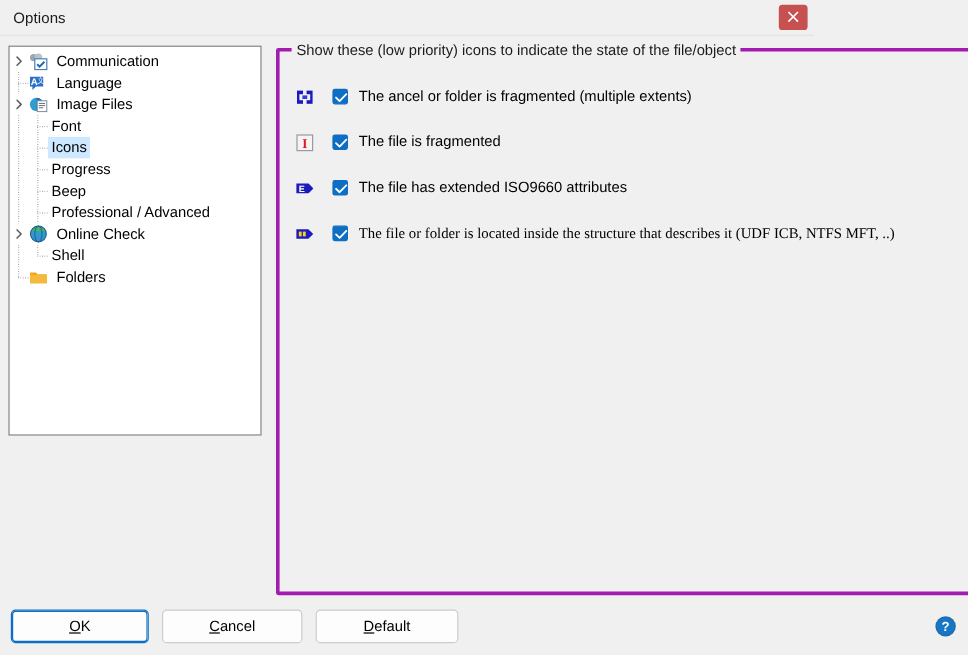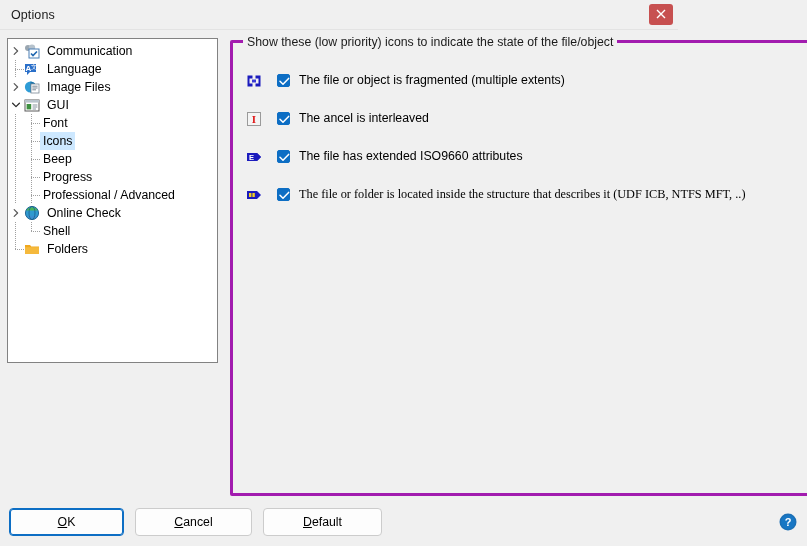--- a/index.html
+++ b/index.html
@@ -256,40 +256,20 @@
               <g stroke="#5a6a78" stroke-width=".8">
                 <path d="M8.3 7.2 H13.6"></path>
                 <path d="M8.3 9 H13.6"></path>
                 <path d="M8.3 10.8 H12"></path>
               </g>
             </svg>
           </span>
           <span class="tw-label">Image Files</span>
         </div>
         <div class="tree-row">
-          <span class="expander">
-            <svg width="10" height="10" viewBox="0 0 10 10">
-              <path d="M1.6 3.2 L5 6.6 L8.4 3.2" stroke="#2a2a2a" stroke-width="1.25" fill="none" stroke-linecap="round" stroke-linejoin="round"></path>
-            </svg>
-          </span>
-          <span class="tree-ico">
-            <svg width="16" height="16" viewBox="0 0 16 16">
-              <rect x="1" y="3" width="14" height="11" fill="#ffffff" stroke="#5a5a5a" stroke-width="1"></rect>
-              <rect x="1" y="3" width="14" height="2.6" fill="#b9c4cc"></rect>
-              <rect x="2.6" y="7" width="4.6" height="5.4" fill="#3f9142"></rect>
-              <g stroke="#7a8894" stroke-width=".9">
-                <path d="M8.6 8 H13.4"></path>
-                <path d="M8.6 10 H13.4"></path>
-                <path d="M8.6 12 H12"></path>
-              </g>
-            </svg>
-          </span>
-          <span class="tw-label">GUI</span>
-        </div>
-        <div class="tree-row">
           <span class="dotline">
             <span class="vline"></span>
           </span>
           <span class="dotline">
             <span class="vline"></span>
             <span class="hline"></span>
           </span>
           <span class="tw-label">Font</span>
         </div>
         <div class="tree-row selected">
@@ -303,31 +283,31 @@
           <span class="tw-label">Icons</span>
         </div>
         <div class="tree-row">
           <span class="dotline">
             <span class="vline"></span>
           </span>
           <span class="dotline">
             <span class="vline"></span>
             <span class="hline"></span>
           </span>
+          <span class="tw-label">Progress</span>
+        </div>
+        <div class="tree-row">
+          <span class="dotline">
+            <span class="vline"></span>
+          </span>
+          <span class="dotline">
+            <span class="vline"></span>
+            <span class="hline"></span>
+          </span>
           <span class="tw-label">Beep</span>
-        </div>
-        <div class="tree-row">
-          <span class="dotline">
-            <span class="vline"></span>
-          </span>
-          <span class="dotline">
-            <span class="vline"></span>
-            <span class="hline"></span>
-          </span>
-          <span class="tw-label">Progress</span>
         </div>
         <div class="tree-row">
           <span class="dotline">
             <span class="vline"></span>
           </span>
           <span class="dotline">
             <span class="vline"></span>
             <span class="hline"></span>
           </span>
           <span class="tw-label">Professional / Advanced</span>
@@ -384,33 +364,33 @@
               <rect x="4.5" y="6.5" width="3.5" height="5" fill="#f2f2f2"></rect>
               <rect x="10.5" y="3.5" width="5" height="11" fill="#1b1bbd"></rect>
               <rect x="10" y="6.5" width="3.5" height="5" fill="#f2f2f2"></rect>
               <rect x="7" y="7.5" width="4" height="3" fill="#3a3ad6"></rect>
             </svg></span>
           <span class="opt-check">
             <svg width="11" height="9" viewBox="0 0 11 9">
               <path d="M1 4.3 L4 7.2 L9.6 1.4" stroke="#ffffff" stroke-width="1.5" fill="none" stroke-linecap="round" stroke-linejoin="round"></path>
             </svg>
           </span>
-          <span class="opt-label">The file or object is fragmented (multiple extents)</span>
+          <span class="opt-label">The ancel or folder is fragmented (multiple extents)</span>
         </div>
         <div class="opt-row" style="top: 66px; width: 100%;">
           <span class="opt-icon"><svg width="18" height="18" viewBox="0 0 18 18">
               <rect x="2.5" y="2.5" width="13" height="13" fill="#f4f4f4" stroke="#9a9a9a" stroke-width="1"></rect>
               <text x="9" y="13" font-family="Liberation Serif, serif" font-size="11" font-weight="bold" fill="#e01b1b" text-anchor="middle">I</text>
             </svg></span>
           <span class="opt-check">
             <svg width="11" height="9" viewBox="0 0 11 9">
               <path d="M1 4.3 L4 7.2 L9.6 1.4" stroke="#ffffff" stroke-width="1.5" fill="none" stroke-linecap="round" stroke-linejoin="round"></path>
             </svg>
           </span>
-          <span class="opt-label">The ancel is interleaved</span>
+          <span class="opt-label">The file is fragmented</span>
         </div>
         <div class="opt-row" style="top: 104px; width: 100%;">
           <span class="opt-icon"><svg width="18" height="18" viewBox="0 0 18 18">
               <path d="M2 5 H12 L16 9 L12 13 H2 Z" fill="#1b1bbd"></path>
               <path d="M12 5 L16 9 L12 13 Z" fill="#1b1bbd"></path>
               <text x="6.5" y="12" font-family="Liberation Sans, sans-serif" font-size="7.5" font-weight="bold" fill="#ffffff" text-anchor="middle">E</text>
             </svg></span>
           <span class="opt-check">
             <svg width="11" height="9" viewBox="0 0 11 9">
               <path d="M1 4.3 L4 7.2 L9.6 1.4" stroke="#ffffff" stroke-width="1.5" fill="none" stroke-linecap="round" stroke-linejoin="round"></path>

